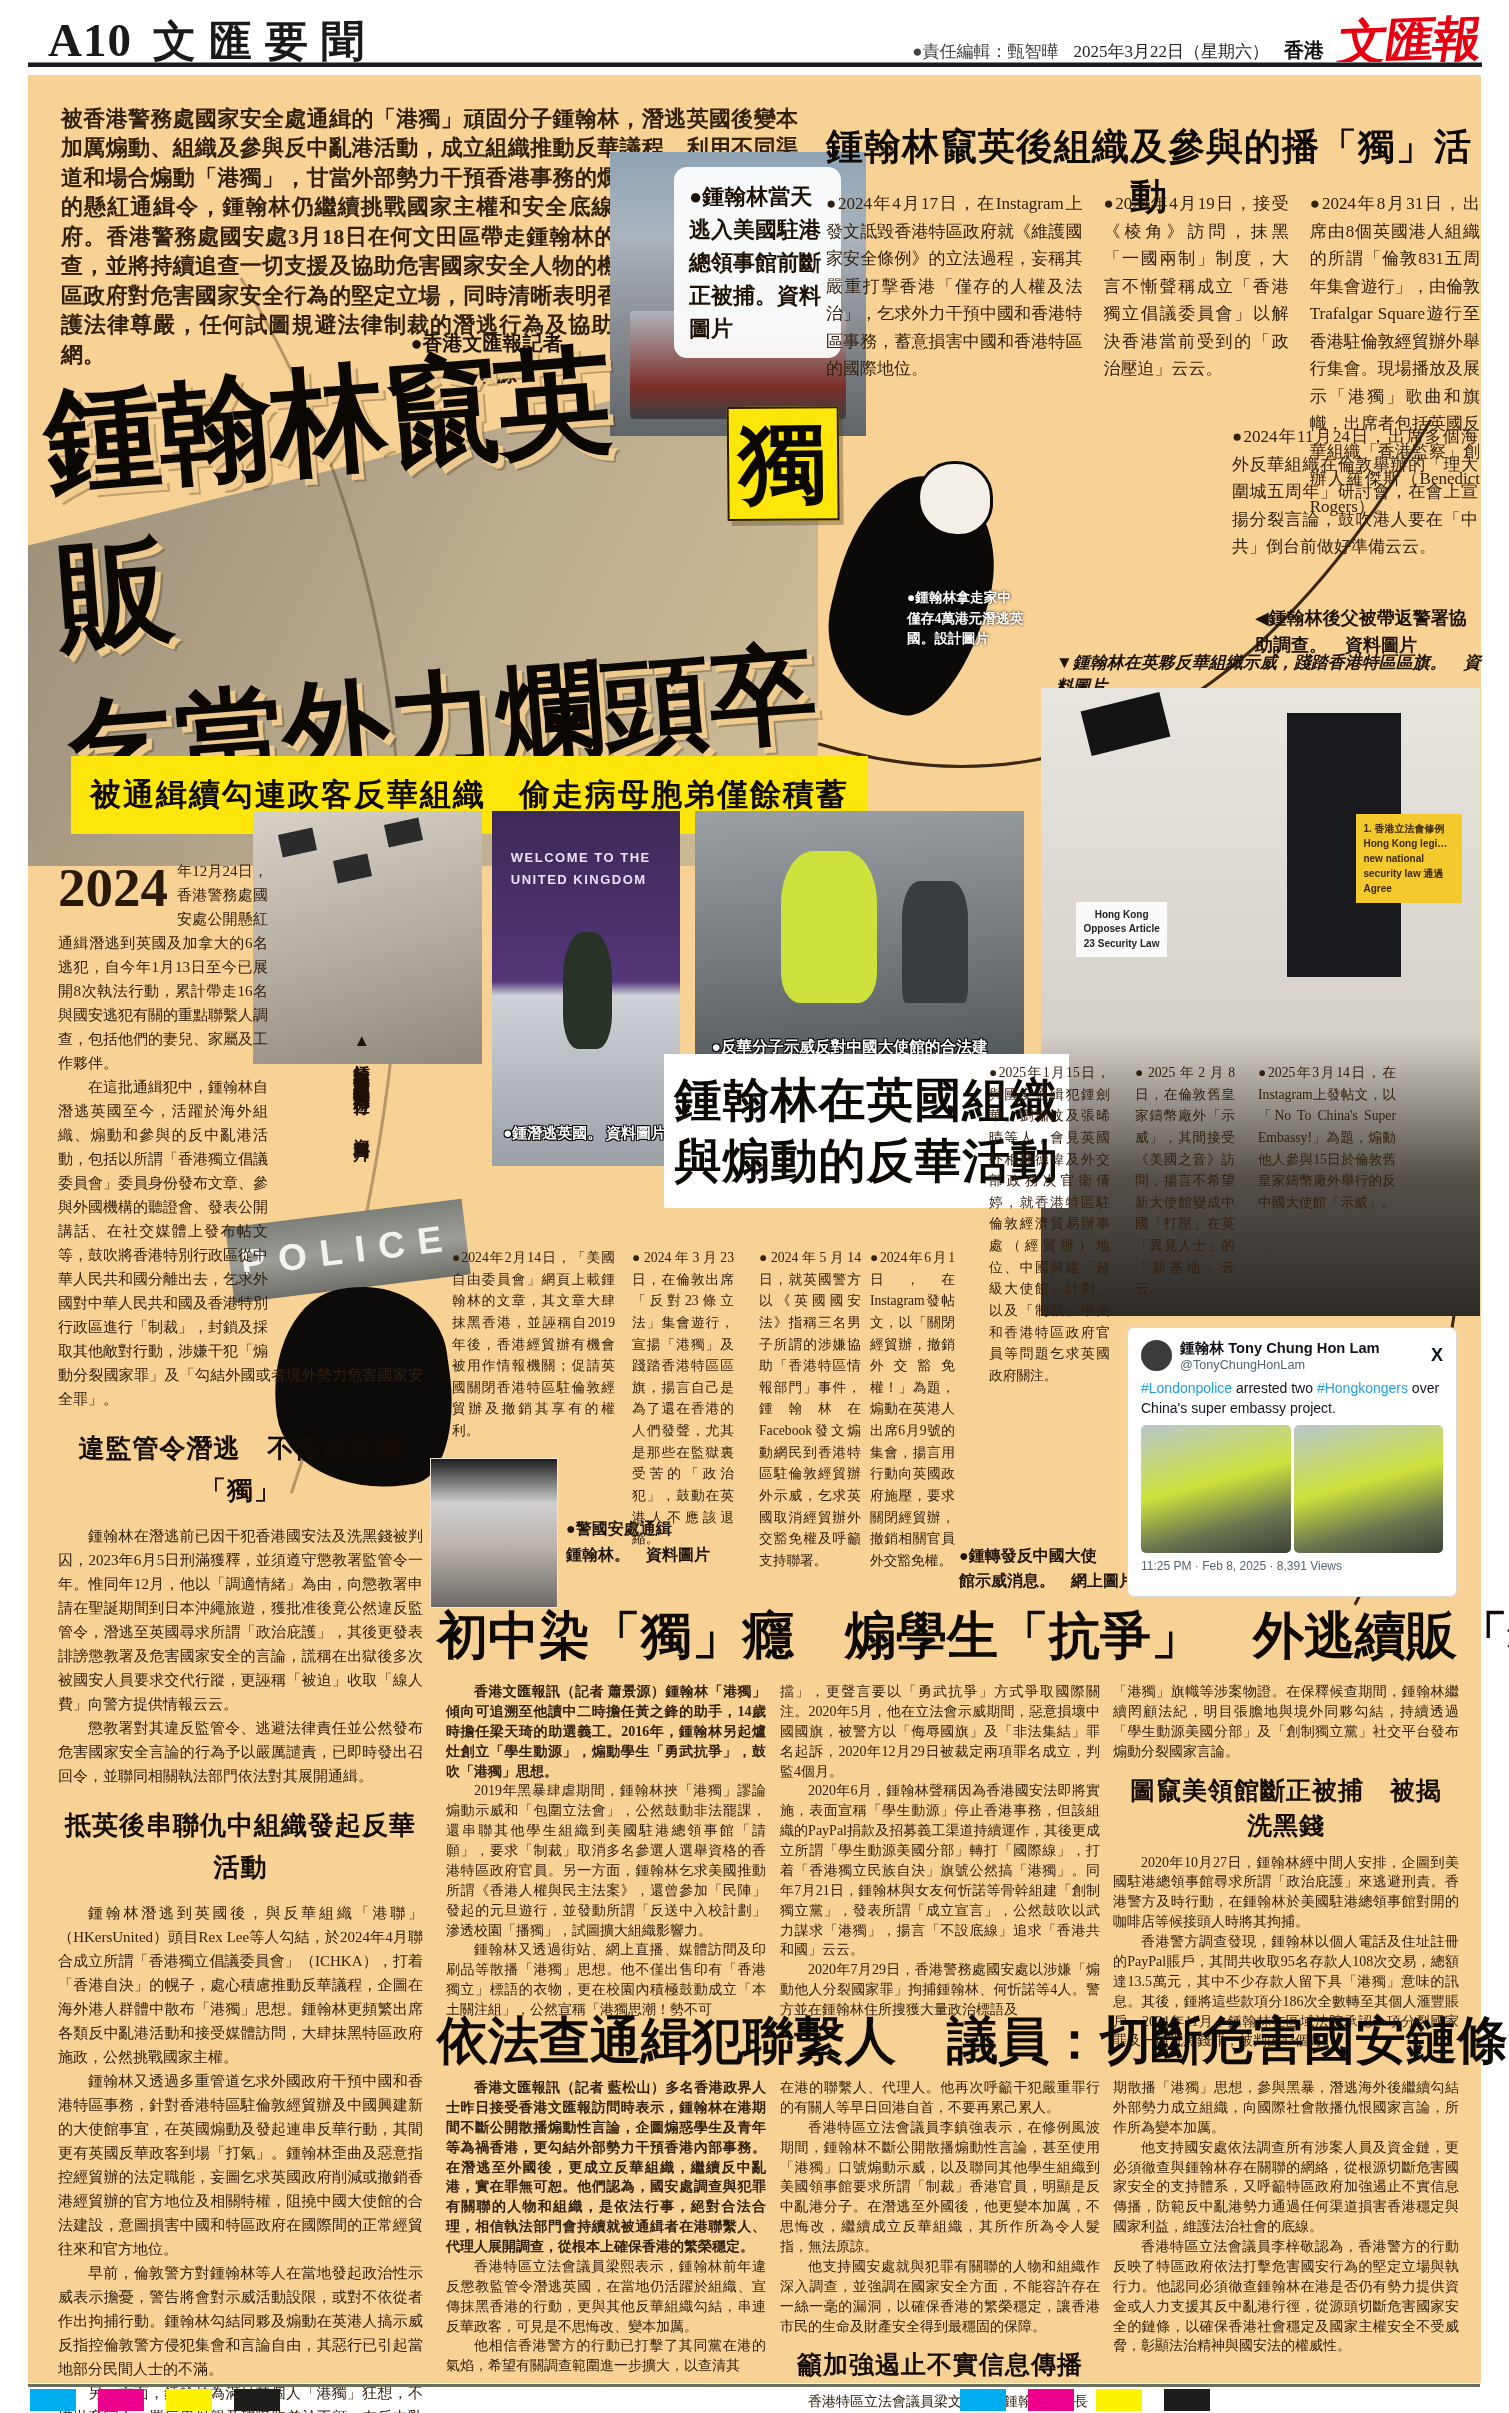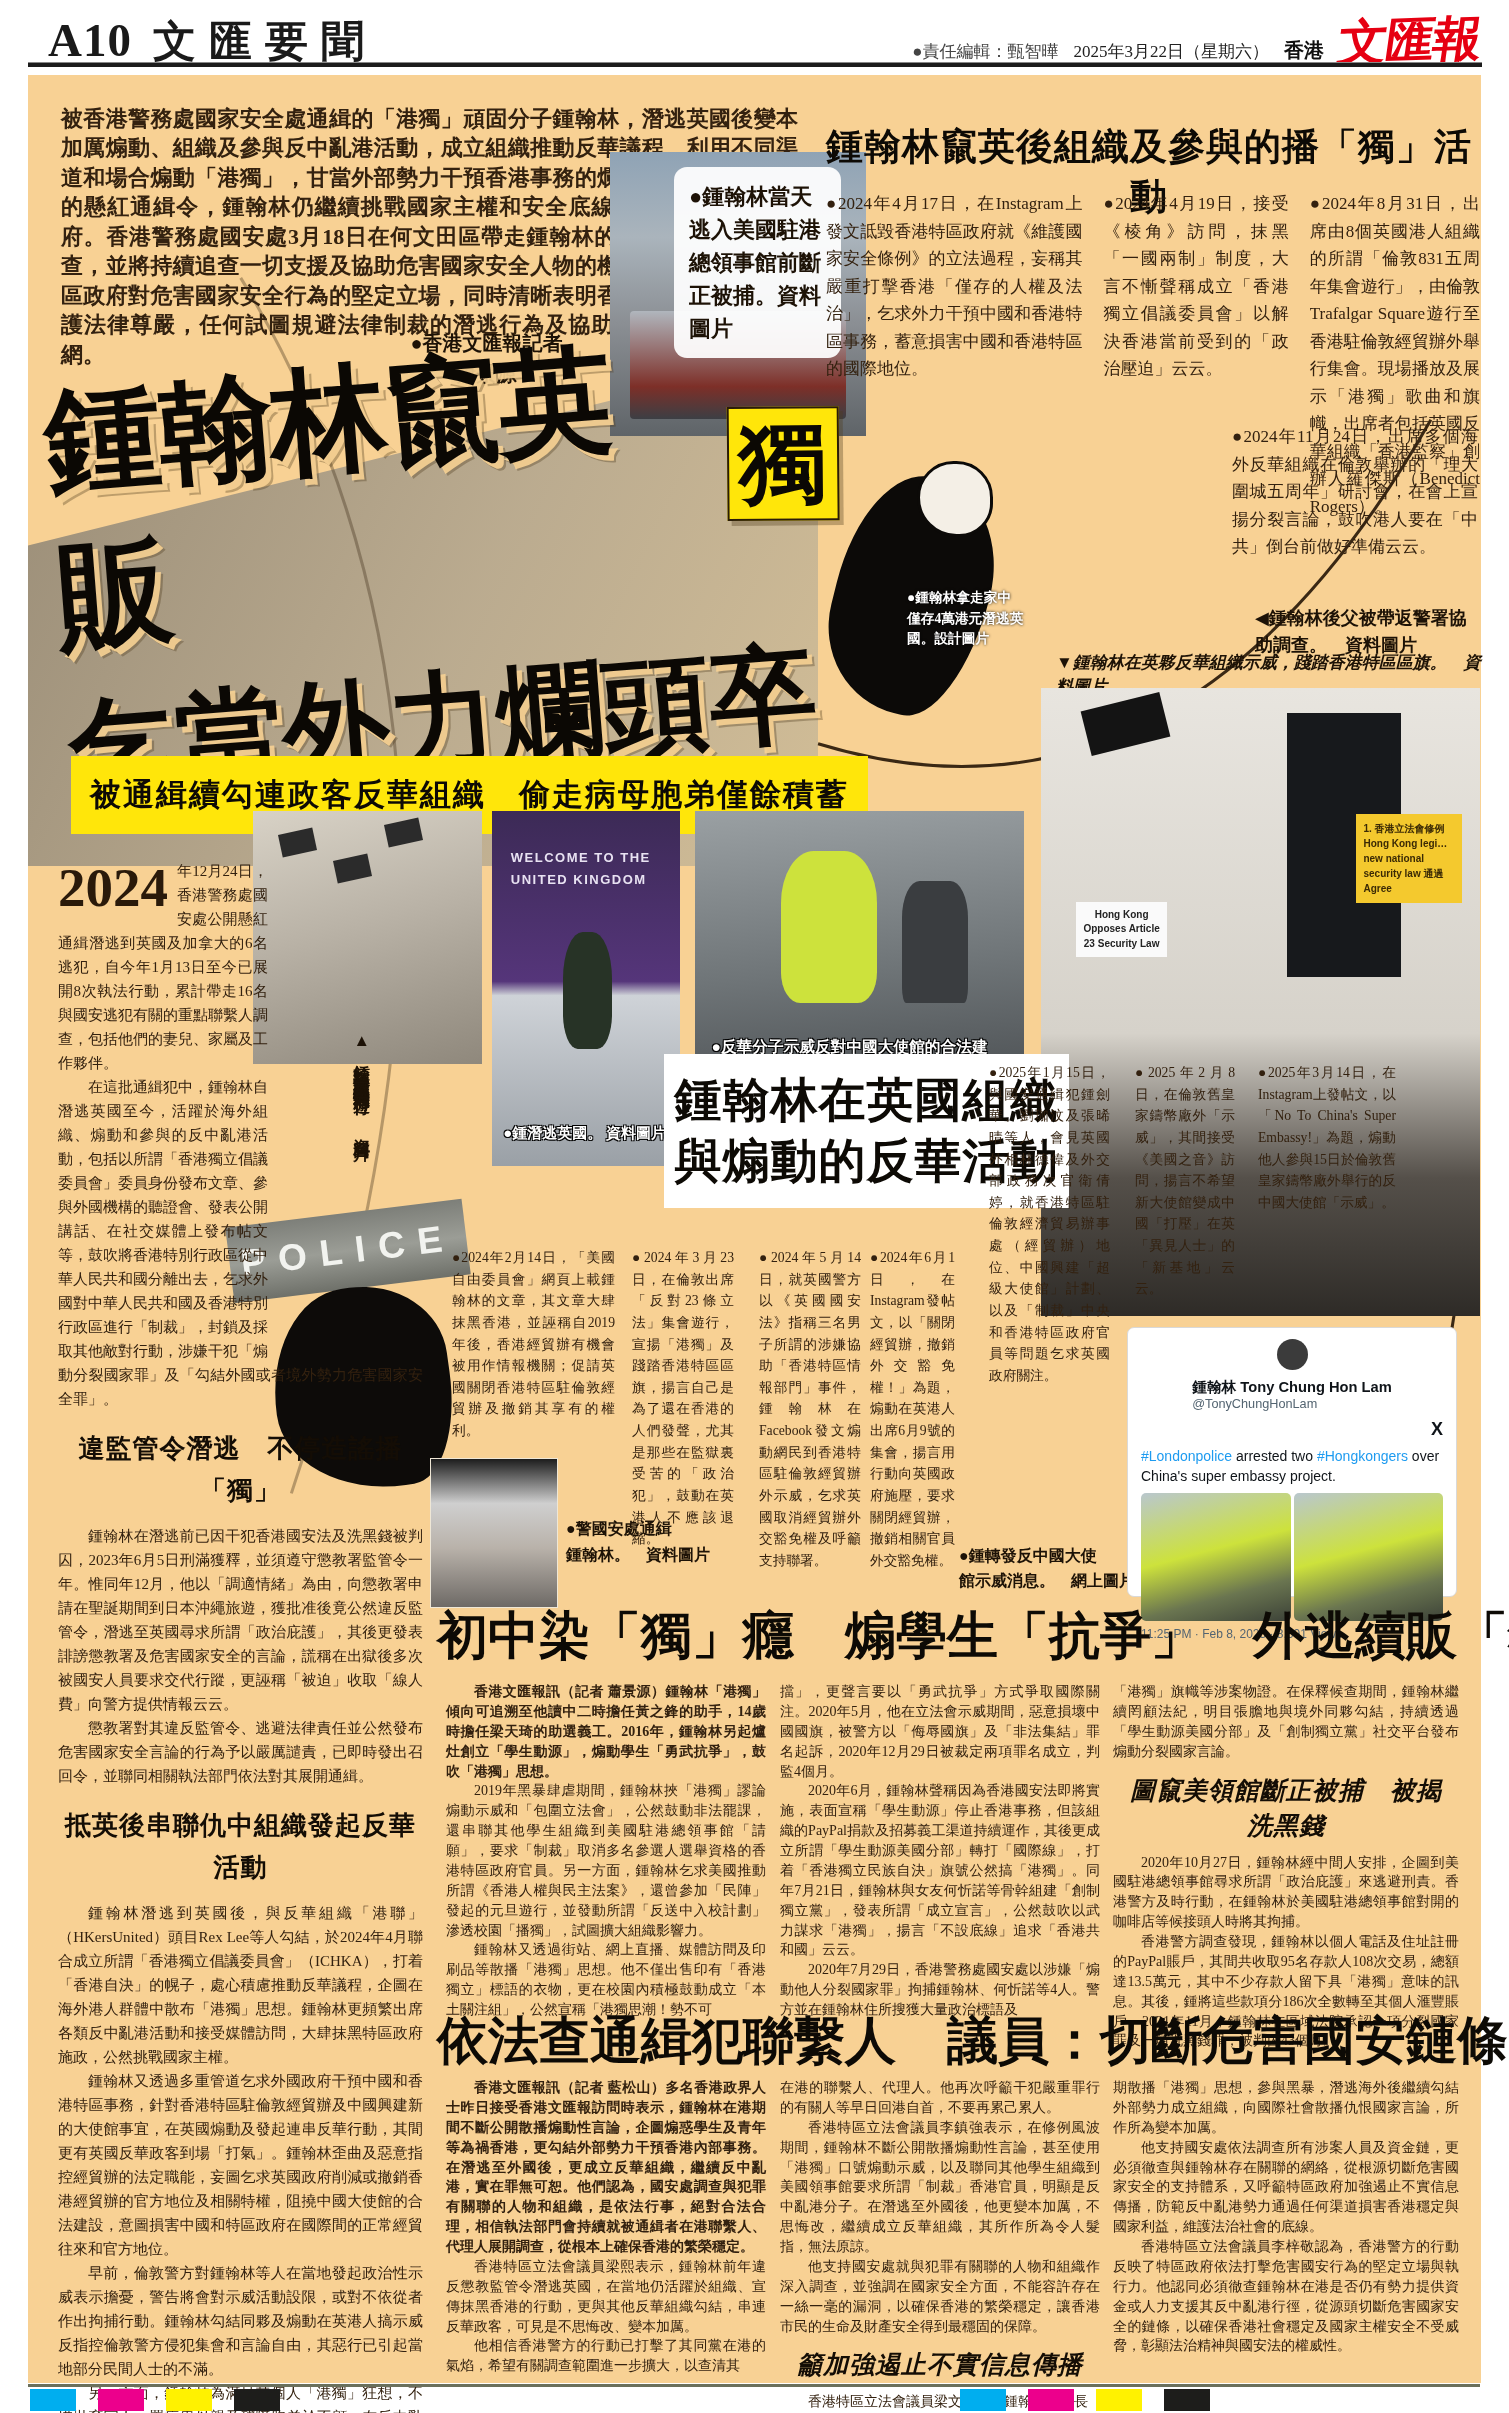--- a/index.html
+++ b/index.html
@@ -154,41 +154,41 @@
               border:1px solid #efe7d6; }
   .capport { position:absolute; left:566px; top:1516px; width:157px; font-size:16px; font-weight:bold;
              color:#1d1206; line-height:1.6; }
   .captweet { position:absolute; left:959px; top:1544px; width:253px; font-size:16px; font-weight:bold;
               color:#1d1206; line-height:1.55; }
 
   
   .tweet { position:absolute; left:1127px; top:1327px; width:330px; height:270px; background:#fff;
            border:1px solid #d9d9d9; border-radius:7px; padding:11px 13px;
            font-family:"Liberation Sans","DejaVu Sans",sans-serif; }
-  .tw-h { display:flex; align-items:center; gap:8px;flex-direction:column; }
+  .tw-h { display:flex; align-items:center; gap:8px; }
   .tw-av { width:31px; height:31px; border-radius:50%; background:#3b3b3b; flex:0 0 auto; }
   .tw-n { font-size:14.7px; font-weight:bold; color:#0f1419; }
   .tw-hd { font-size:12.7px; color:#536471; }
   .tw-x { margin-left:auto; font-size:18px; font-weight:900; color:#0f1419; }
   .tw-t { margin-top:7px; font-size:14px; line-height:1.4; color:#0f1419; }
   .tw-t .tag { color:#1d9bf0; }
   .tw-imgs { margin-top:7px; display:flex; gap:3px; }
   .tw-img { width:50%; height:128px; border-radius:5px;
             background:linear-gradient(165deg,#b9c7ce 0%,#cde23c 45%,#6a7550 75%,#3c4238 100%); }
   .tw-meta { margin-top:6px; font-size:12px; color:#536471; }
 
   
   .bigtitle { position:absolute; left:437px; width:1043px; font-family:"Liberation Sans",sans-serif;
               font-weight:900; color:#0d0a05; font-size:51px; letter-spacing:0; white-space:nowrap; }
   .a2title { top:1602px; } .a3title { top:2007px; }
   .col { position:absolute; font-size:14px; line-height:1.42; text-align:justify; color:#33210f; }
   .col p { text-indent:2em; }
   .col p.cont { text-indent:0; }
   .csub { text-align:center; font-family:"Liberation Sans",sans-serif; font-weight:900; font-size:25px;
-          color:#140d05; margin:11px 8px 9px; letter-spacing:1px; text-indent:0;font-style:italic; }
+          color:#140d05; margin:11px 8px 9px; letter-spacing:1px; text-indent:0; }
   .a2c1 { left:446px;  top:1682px; width:320px; }
   .a2c2 { left:780px; top:1682px; width:320px; }
   .a2c3 { left:1113px; top:1682px; width:346px; }
   .a3c1 { left:446px;  top:2078px; width:320px; }
   .a3c2 { left:780px; top:2078px; width:320px; }
   .a3c3 { left:1113px; top:2078px; width:346px; }
   .lede { font-weight:bold; }
 
   
   .brule { position:absolute; left:28px; top:2384px; width:1452px; height:3px; background:#6b705c; }

